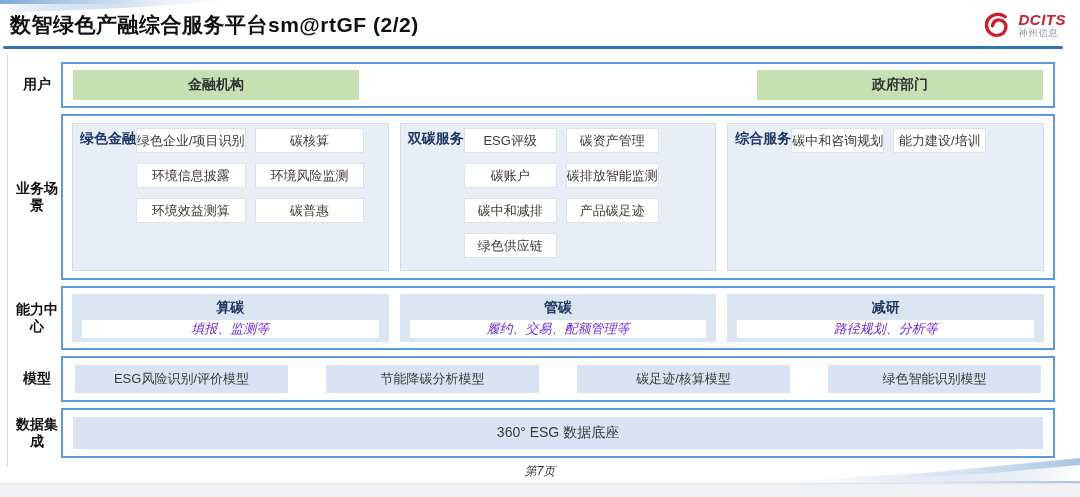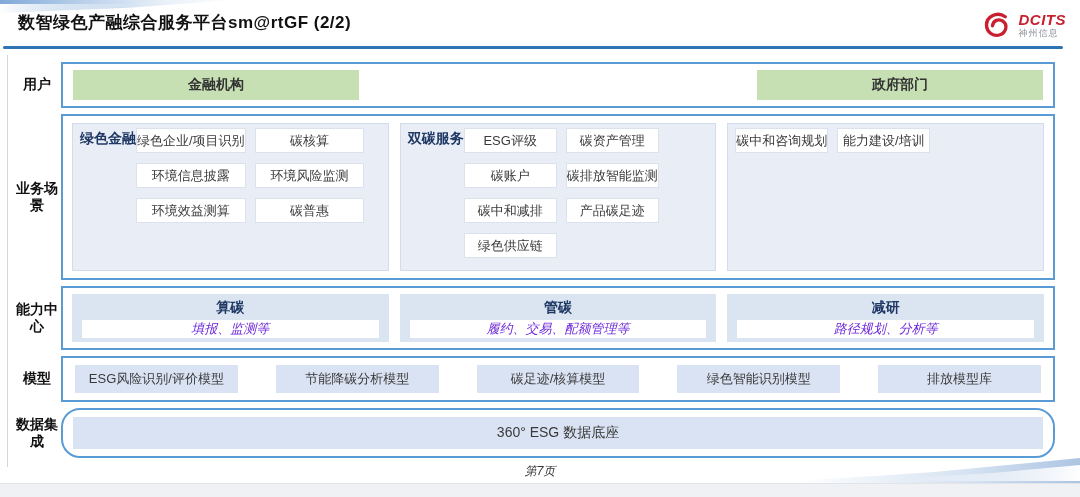--- a/index.html
+++ b/index.html
@@ -38,22 +38,22 @@
     position:absolute;right:0;bottom:16px;width:220px;height:16px;
     background:linear-gradient(280deg,#ffffff 0%,rgba(255,255,255,0) 80%);
     clip-path:polygon(100% 0,100% 100%,0 100%,60% 50%);
   }
   .bottom-bar{
     position:absolute;left:0;bottom:0;width:100%;height:13px;
     background:#eff1f4;border-top:1px solid #e2e4e8;
   }
   
   .page-title{
-    position:absolute;left:18px;top:11px;
-    font-size:17px;font-weight:bold;color:#111;
+    position:absolute;left:10px;top:11px;
+    font-size:21px;font-weight:bold;color:#111;
     letter-spacing:.5px;
   }
   .logo{
     position:absolute;right:14px;top:10px;display:flex;align-items:center;gap:5px;
   }
   .logo svg{width:34px;height:30px;}
   .logo-text{display:flex;flex-direction:column;line-height:1;}
   .logo-brand{font-size:15px;font-weight:bold;font-style:italic;color:#c8202f;letter-spacing:.5px;}
   .logo-sub{font-size:9px;color:#8a8f99;margin-top:2px;letter-spacing:1px;}
   
@@ -112,21 +112,21 @@
   
   .row-models{height:46px;}
   .row-models .row-box{align-items:center;gap:38px;padding:7px 12px;}
   .model-chip{
     flex:1;height:28px;background:#dae3f3;
     display:flex;align-items:center;justify-content:center;
     font-size:13px;color:#3a3a3a;white-space:nowrap;
   }
   
   .row-data{height:50px;}
-  .row-data .row-box{align-items:center;padding:4px 10px;border-radius:19px;}
+  .row-data .row-box{align-items:center;padding:4px 10px;}
   .data-chip{
     flex:1;height:32px;background:#dae3f3;
     display:flex;align-items:center;justify-content:center;
     font-size:14px;color:#3a3a3a;
   }
   
   .page-num{
     position:absolute;left:0;right:0;bottom:17px;text-align:center;
     font-size:12px;font-style:italic;color:#333;
   }
@@ -186,20 +186,21 @@
           <div class="scen-item">碳资产管理</div>
           <div class="scen-item">碳账户</div>
           <div class="scen-item">碳排放智能监测</div>
           <div class="scen-item">碳中和减排</div>
           <div class="scen-item">产品碳足迹</div>
           <div class="scen-item">绿色供应链</div>
         </div>
       </div>
 
       <div class="scen-col">
+        <div class="scen-title">综合服务</div>
         <div class="scen-grid">
           <div class="scen-item">碳中和咨询规划</div>
           <div class="scen-item">能力建设/培训</div>
         </div>
       </div>
 
     </div>
   </div>
 
   <div class="row row-cap">
@@ -220,21 +221,20 @@
     </div>
   </div>
 
   <div class="row row-models">
     <div class="row-label">模型</div>
     <div class="row-box">
       <div class="model-chip">ESG风险识别/评价模型</div>
       <div class="model-chip">节能降碳分析模型</div>
       <div class="model-chip">碳足迹/核算模型</div>
       <div class="model-chip">绿色智能识别模型</div>
-      <div class="model-chip">排放模型库</div>
     </div>
   </div>
 
   <div class="row row-data">
     <div class="row-label">数据集成</div>
     <div class="row-box">
       <div class="data-chip">360° ESG 数据底座</div>
     </div>
   </div>
 

